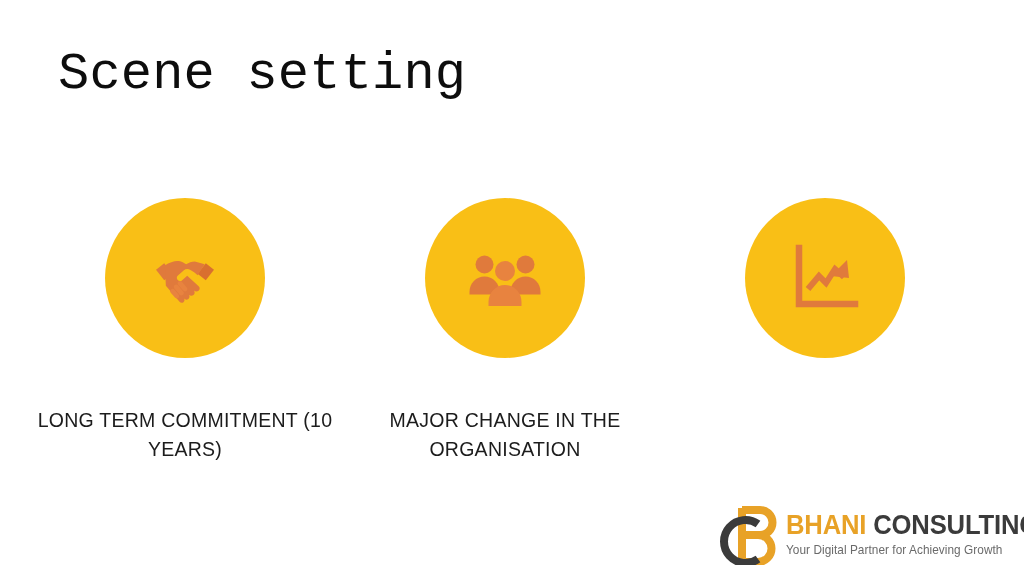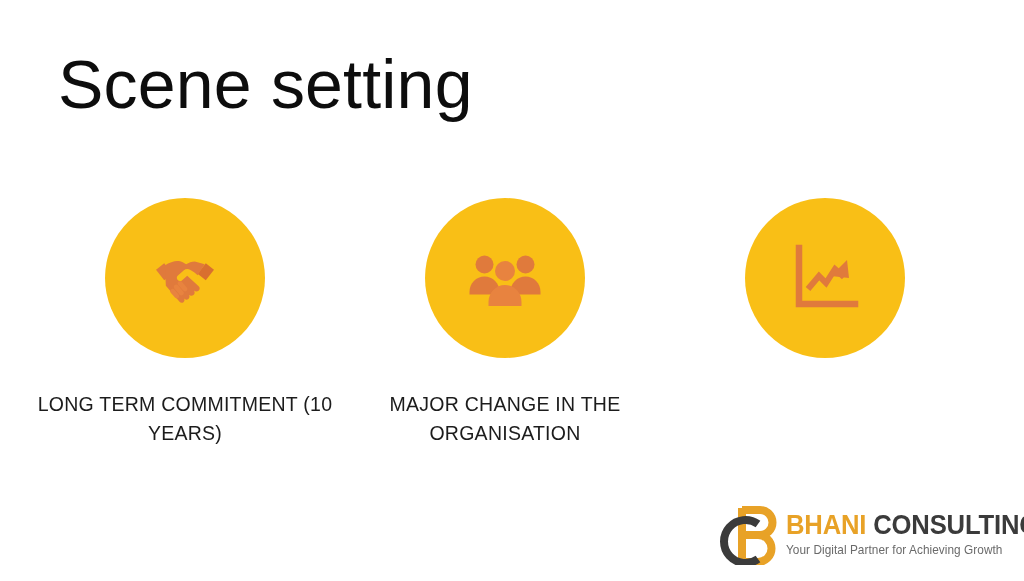--- a/index.html
+++ b/index.html
@@ -20,26 +20,27 @@
     position: absolute;
     inset: 0;
     background: #ffffff;
   }
 
   
   .slide-title {
     position: absolute;
     left: 58px;
     top: 45px;
-    font-size: 68px;
+    font-size: 52px;
     font-weight: 300;
     letter-spacing: 0.2px;
     color: #0d0d0d;
     line-height: 1.15;
     white-space: nowrap;
+    font-family: Liberation Mono, monospace;
   }
 
   
   .cards {
     position: absolute;
     left: 0;
     top: 198px;
     width: 1024px;
     display: flex;
     justify-content: flex-start;
@@ -59,21 +60,21 @@
     height: 160px;
     border-radius: 50%;
     background: #f9bf16;
     display: flex;
     align-items: center;
     justify-content: center;
   }
   .icon-circle svg { display: block; }
 
   .card-label {
-    margin-top: 32px;
+    margin-top: 48px;
     width: 300px;
     text-align: center;
     font-size: 19.5px;
     font-weight: 400;
     letter-spacing: 0.25px;
     line-height: 1.48;
     color: #1c1c1c;
     text-transform: uppercase;
   }
 

